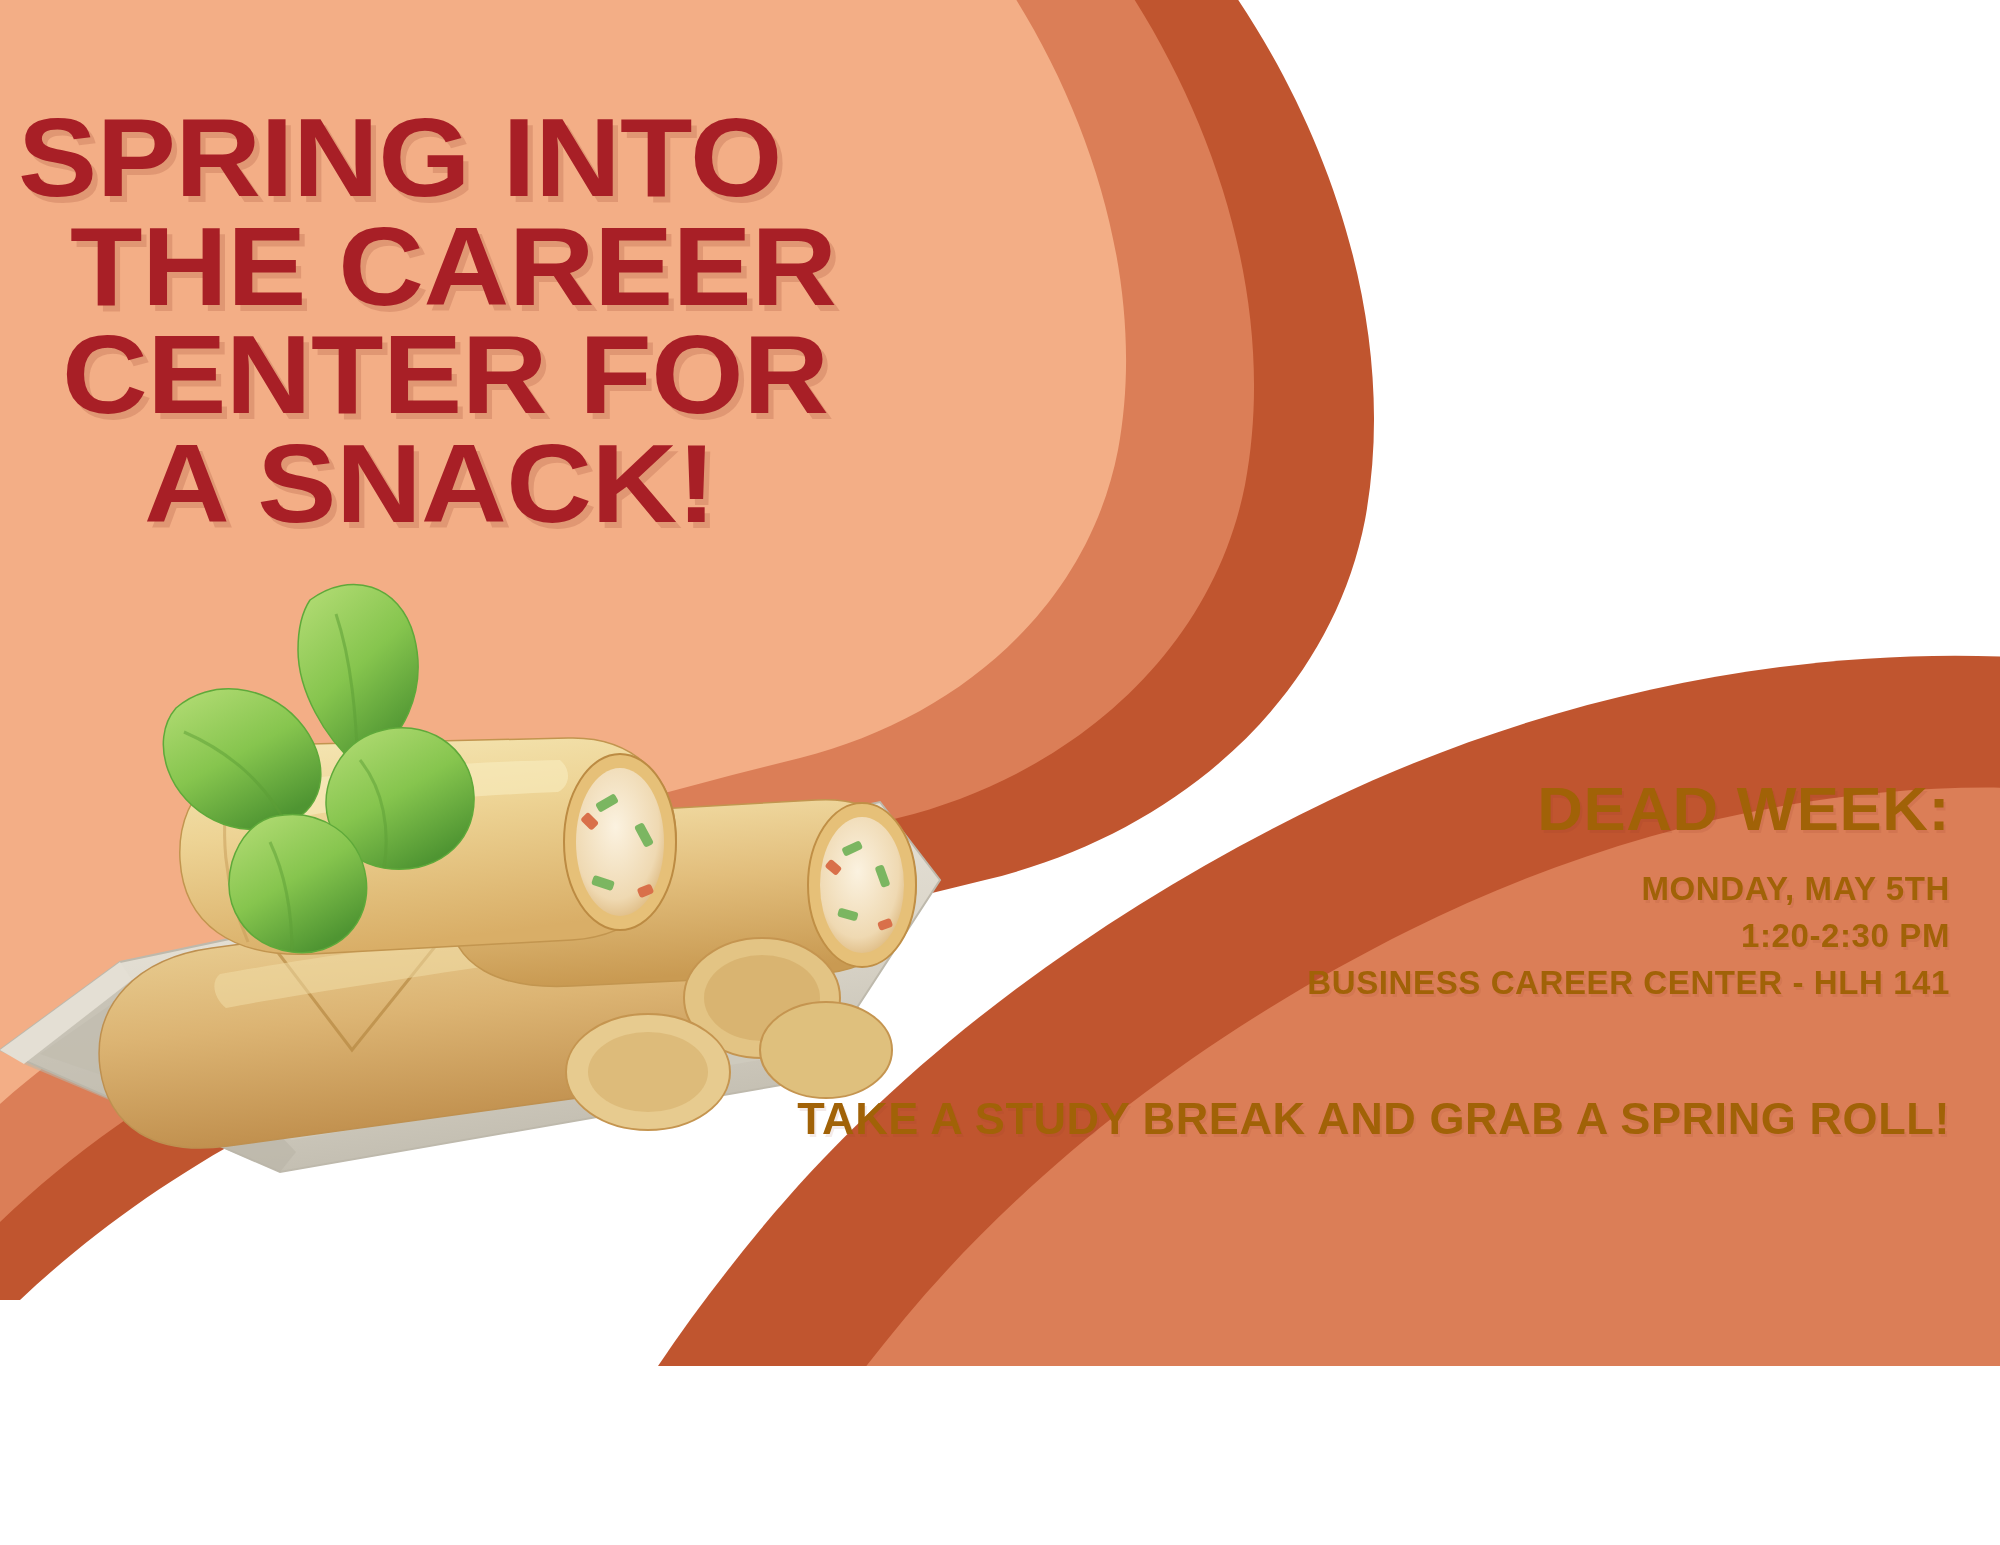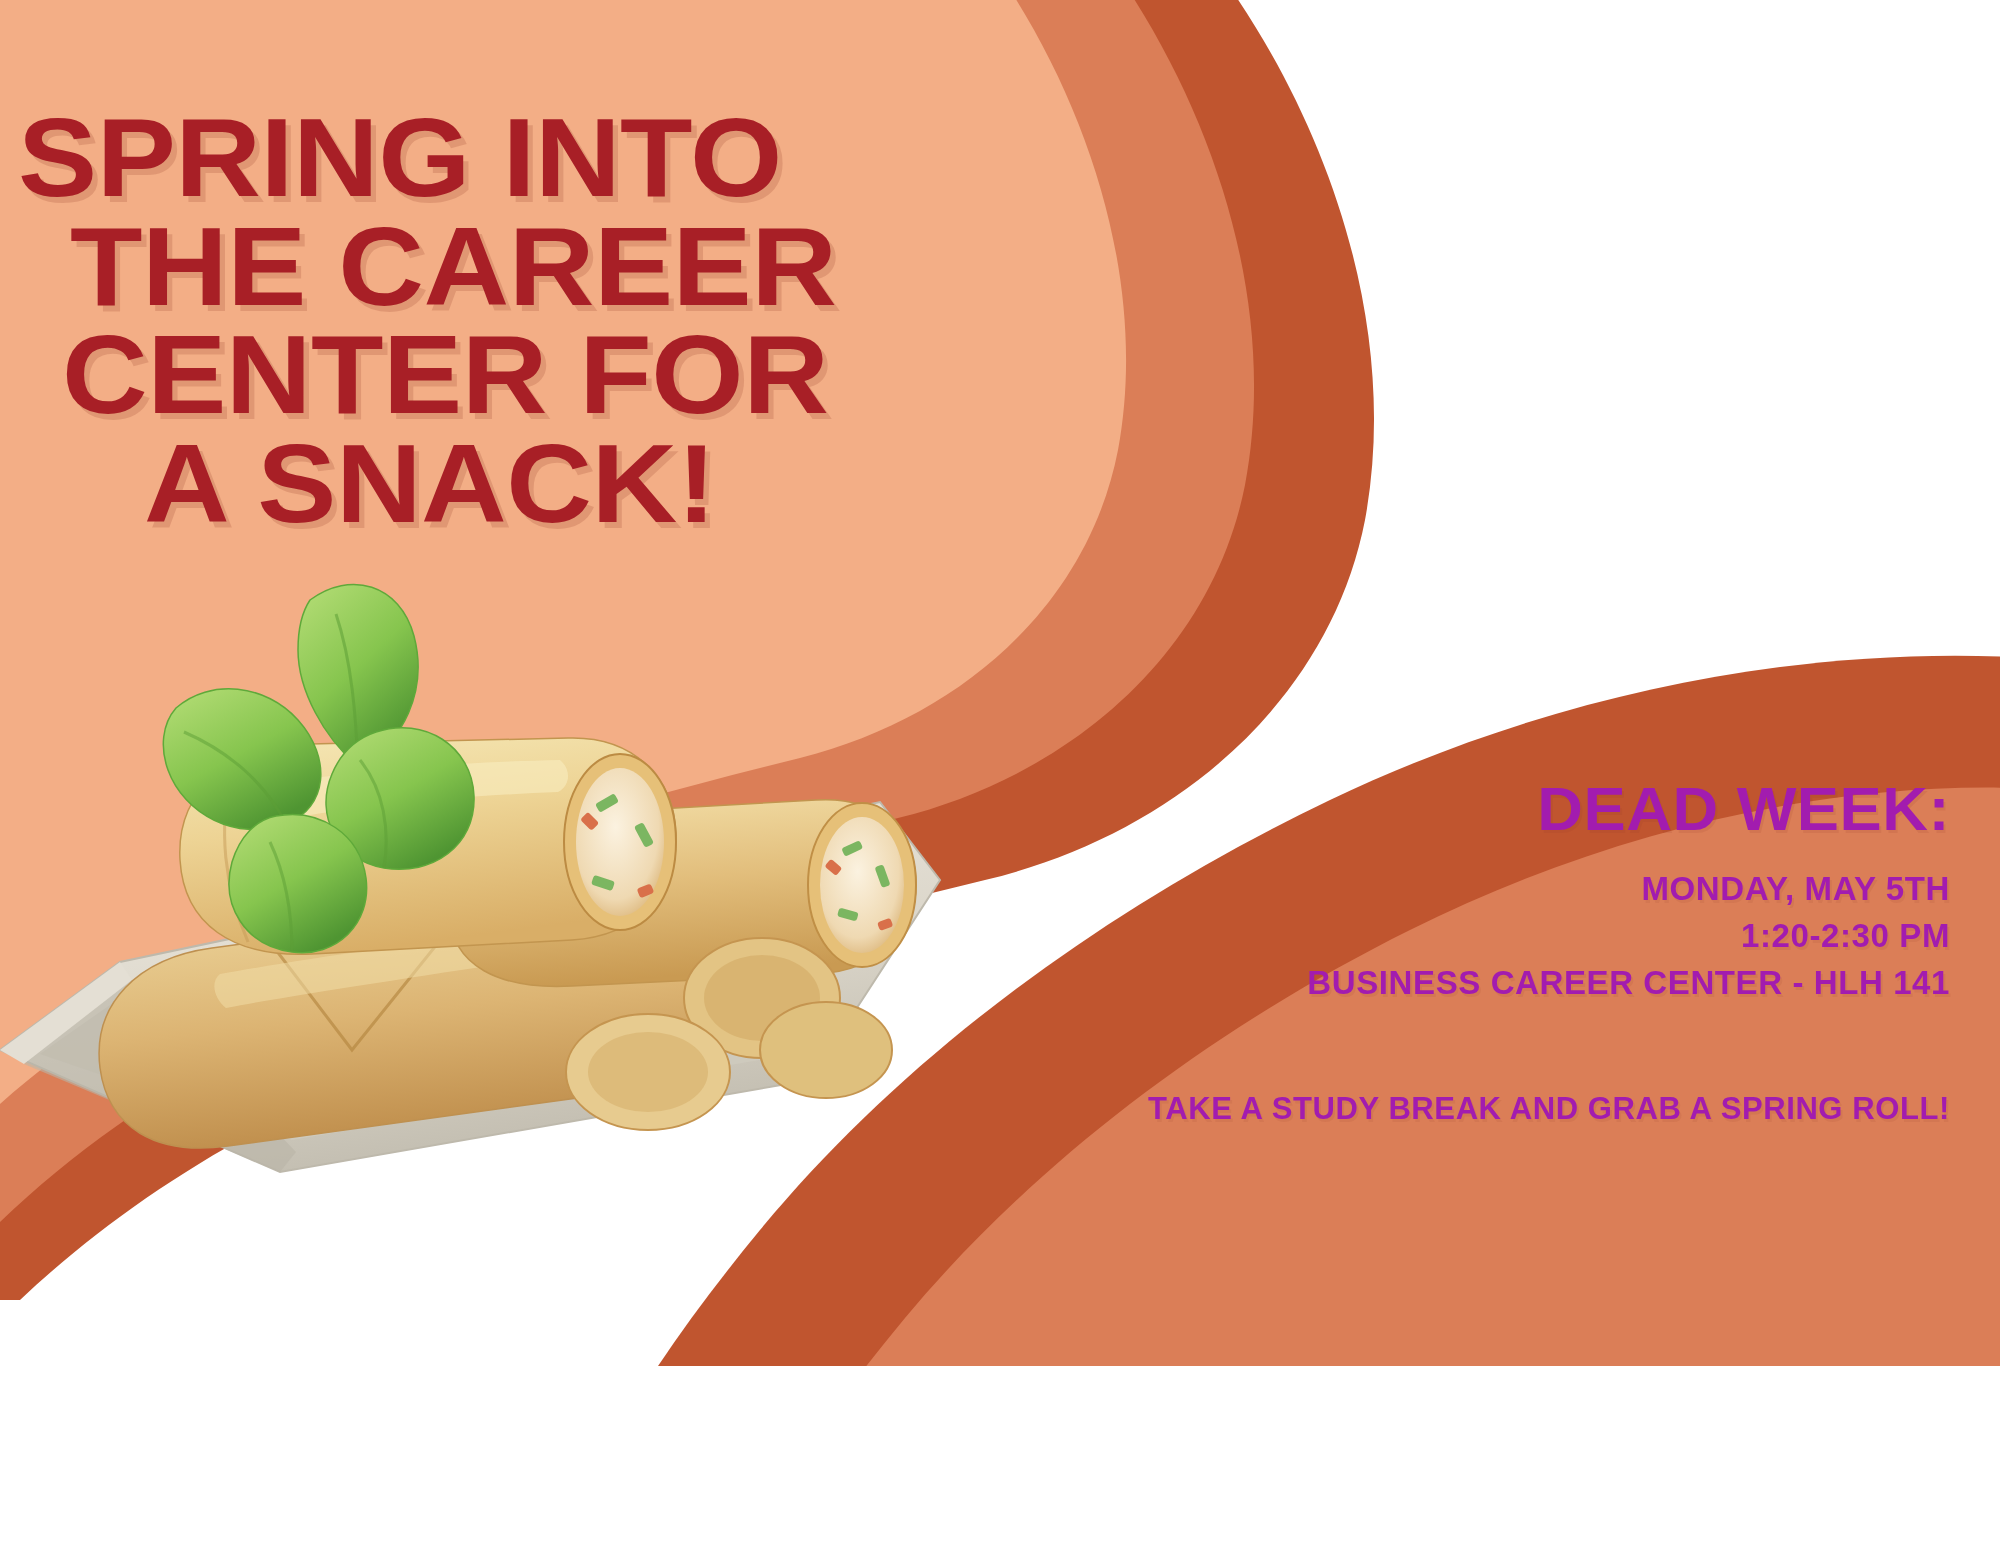--- a/index.html
+++ b/index.html
@@ -57,21 +57,21 @@
   .hl-3 { text-align: left;   margin-left: 48px; }
   .hl-4 { text-align: left;   margin-left: 130px; }
 
   
   #info-block {
     position: absolute;
     right: 50px;
     top: 778px;
     width: 1230px;
     text-align: right;
-    color: #a21caf;
+    color: #a16207;
     z-index: 6;
   }
   #dead-week {
     font-size: 62px;
     font-weight: 700;
     letter-spacing: 0.5px;
     line-height: 1.0;
     text-transform: uppercase;
     margin-bottom: 26px;
     transform: scaleX(1.02);
@@ -82,21 +82,21 @@
     font-size: 33px;
     font-weight: 700;
     letter-spacing: 0.6px;
     line-height: 1.42;
     text-transform: uppercase;
     white-space: nowrap;
     text-shadow: 2px 3px 0 rgba(150,60,40,0.10);
   }
   #tagline {
     margin-top: 80px;
-    font-size: 31px;
+    font-size: 45px;
     font-weight: 700;
     letter-spacing: 0.6px;
     line-height: 1.42;
     text-transform: uppercase;
     text-shadow: 2px 3px 0 rgba(150,60,40,0.10);
   }
 
   
   #food-illustration {
     position: absolute;

